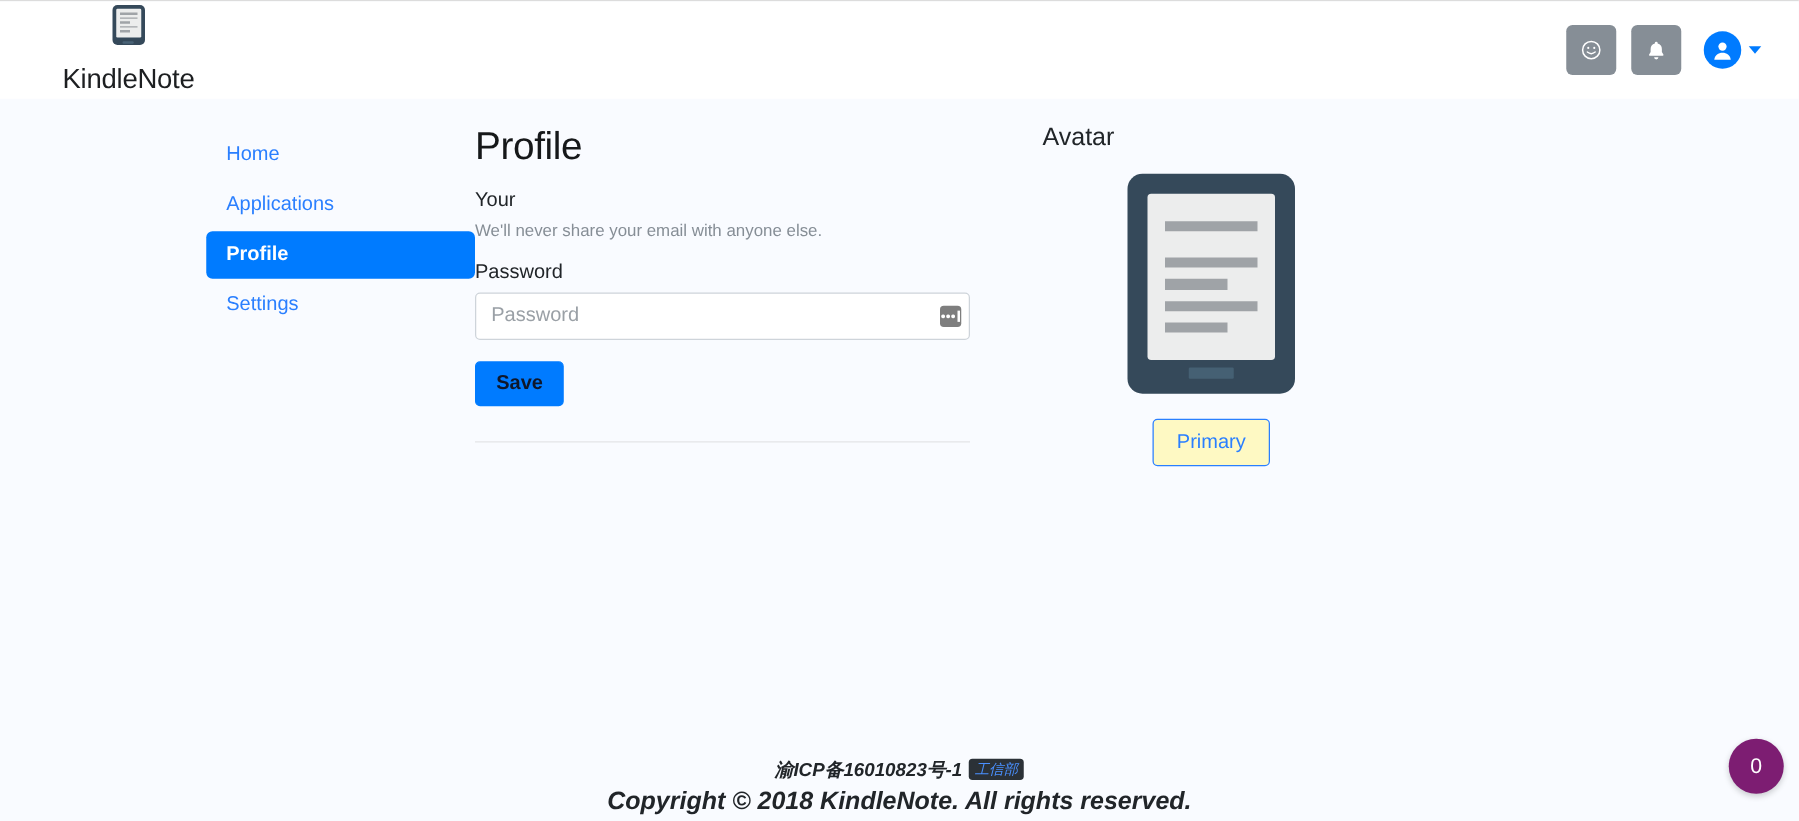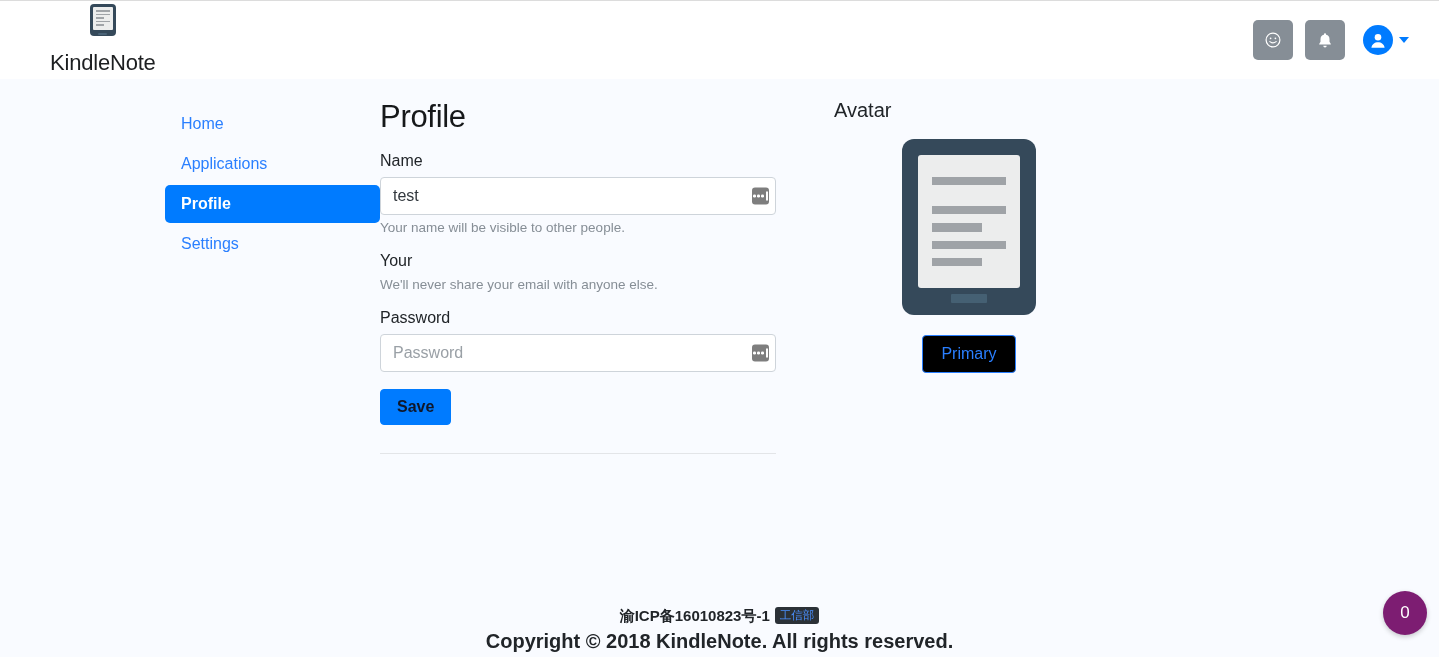--- a/index.html
+++ b/index.html
@@ -235,21 +235,21 @@
     cursor: pointer;
     padding: 8px 16px;
   }
   .btn-primary {
     background: #007bff;
     border: 1px solid #007bff;
     color: #0f172a;
     font-weight: bold;
   }
   .btn-outline-primary {
-    background: #000000;
+    background: #fef9c3;
     border: 1px solid #2a7fff;
     color: #2a7fff;
     padding: 9px 18px;
   }
 
   hr.divider {
     border: none;
     border-top: 1px solid #e3e5e8;
     margin-top: 28px;
   }
@@ -308,20 +308,21 @@
 
   
   footer {
     position: absolute;
     left: 0;
     right: 0;
     bottom: 4px;
     text-align: center;
     font-size: 15px;
     color: #212529;
+    font-style: italic;
   }
   .icp-line { margin-bottom: 4px; font-weight: bold; }
   .icp-badge {
     display: inline-block;
     background: #2b3137;
     color: #4a90ff;
     font-size: 11.5px;
     font-weight: normal;
     padding: 1px 5px;
     border-radius: 3px;
@@ -403,33 +404,20 @@
     <a class="nav-link" href="#">Applications</a>
     <a class="nav-link active" href="#">Profile</a>
     <a class="nav-link" href="#">Settings</a>
   </nav>
 
   <div class="content">
 
     <div class="form-col">
       <h1 class="page-title">Profile</h1>
 
-      <div class="form-group">
-        <label class="field-label">Name</label>
-        <div class="input-wrap">
-          <input class="form-control" type="text" value="test" style="">
-          <span class="autofill-badge">
-            <span></span>
-              <span></span>
-              <span></span>
-              <span class="bar"></span>
-          </span>
-        </div>
-        <small class="help-text">Your name will be visible to other people.</small>
-      </div>
 
       <div class="form-group">
         <label class="field-label">Your</label>
         <small class="help-text">We'll never share your email with anyone else.</small>
       </div>
 
       <div class="form-group">
         <label class="field-label">Password</label>
         <div class="input-wrap">
           <input class="form-control" type="text" placeholder="Password" style="">

